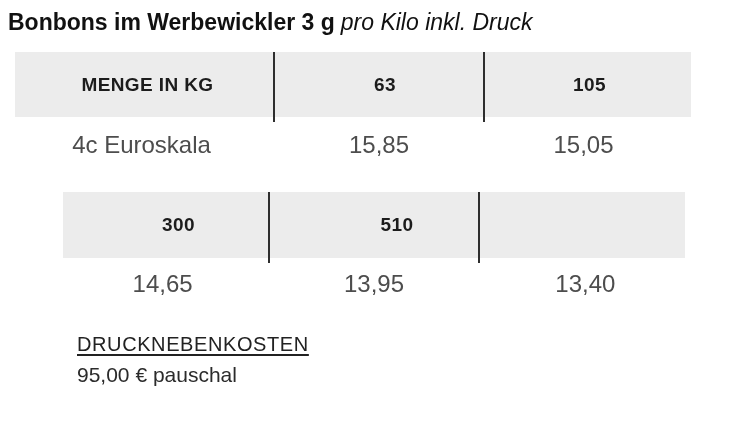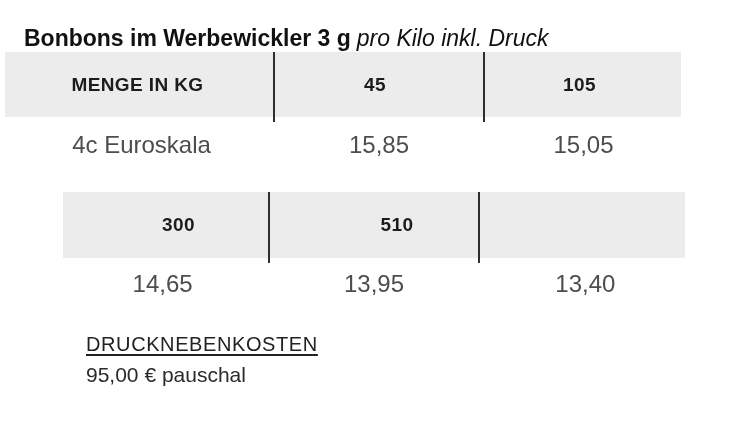--- a/index.html
+++ b/index.html
@@ -4,33 +4,33 @@
 <style>
   html,body { margin:0; padding:0; }
   body {
     width:730px; height:438px;
     background:#ffffff;
     font-family:"Liberation Sans","DejaVu Sans",sans-serif;
     position:relative;
     overflow:hidden;
   }
   .title {
-    position:absolute; left:8px; top:8px; margin:16px;
+    position:absolute; left:8px; top:8px; margin:0;
     font-size:23px; line-height:28px; color:#111111;
     font-weight:700; white-space:nowrap;
   }
   .t-bold { font-weight:700; font-style:normal; }
   .t-italic { font-weight:400; font-style:italic; margin-left:6px; }
 
   
   .band {
     position:absolute; background:#ececec;
     display:flex; align-items:center;
   }
-  .band1 { left:5px;  top:52px;  width:676px; height:65px; }
+  .band1 { left:15px;  top:52px;  width:676px; height:65px; }
   .band2 { left:63px; top:192px; width:622px; height:66px; }
 
   
   .rowvals {
     position:absolute; display:flex; align-items:center; height:26px;
   }
   .row1 { left:9px;  top:132px; width:676px; }
   .row2 { left:63px; top:271px; width:622px; }
 
   .cell { text-align:center; overflow:hidden; white-space:nowrap; }
@@ -48,21 +48,21 @@
   .vline {
     position:absolute; width:2px; background:#2e2e2e;
   }
   .vl-1a { left:273px; top:52px;  height:70px; }
   .vl-1b { left:483px; top:52px;  height:70px; }
   .vl-2a { left:268px; top:192px; height:71px; }
   .vl-2b { left:478px; top:192px; height:71px; }
 
   
   .footer {
-    position:absolute; left:86px; top:329px;
+    position:absolute; left:77px; top:329px;
     font-size:21px; color:#2b2b2b;
   }
   .f-heading {
     font-size:20px; letter-spacing:0.6px; line-height:30px;
     text-decoration:underline; text-underline-offset:3px;
     text-decoration-thickness:1.5px;
     color:#222222;
   }
   .f-row { display:flex; line-height:32px; }
   .f-label { width:168px; }
@@ -70,21 +70,21 @@
 </style>
 </head>
 <body>
 
 <div>
 
   <h1 class="title"><span class="t-bold">Bonbons im Werbewickler 3 g</span><span class="t-italic">pro Kilo inkl. Druck</span></h1>
 
   <div class="band band1">
     <div class="cell t1c1 hdr">MENGE IN KG</div>
-    <div class="cell t1c2 hdr">45</div>
+    <div class="cell t1c2 hdr">63</div>
     <div class="cell t1c3 hdr">105</div>
   </div>
   <div class="vline vl-1a"></div>
   <div class="vline vl-1b"></div>
 
   <div class="rowvals row1">
     <div class="cell t1c1 val">4c Euroskala</div>
     <div class="cell t1c2 val">15,85</div>
     <div class="cell t1c3 val">15,05</div>
   </div>

